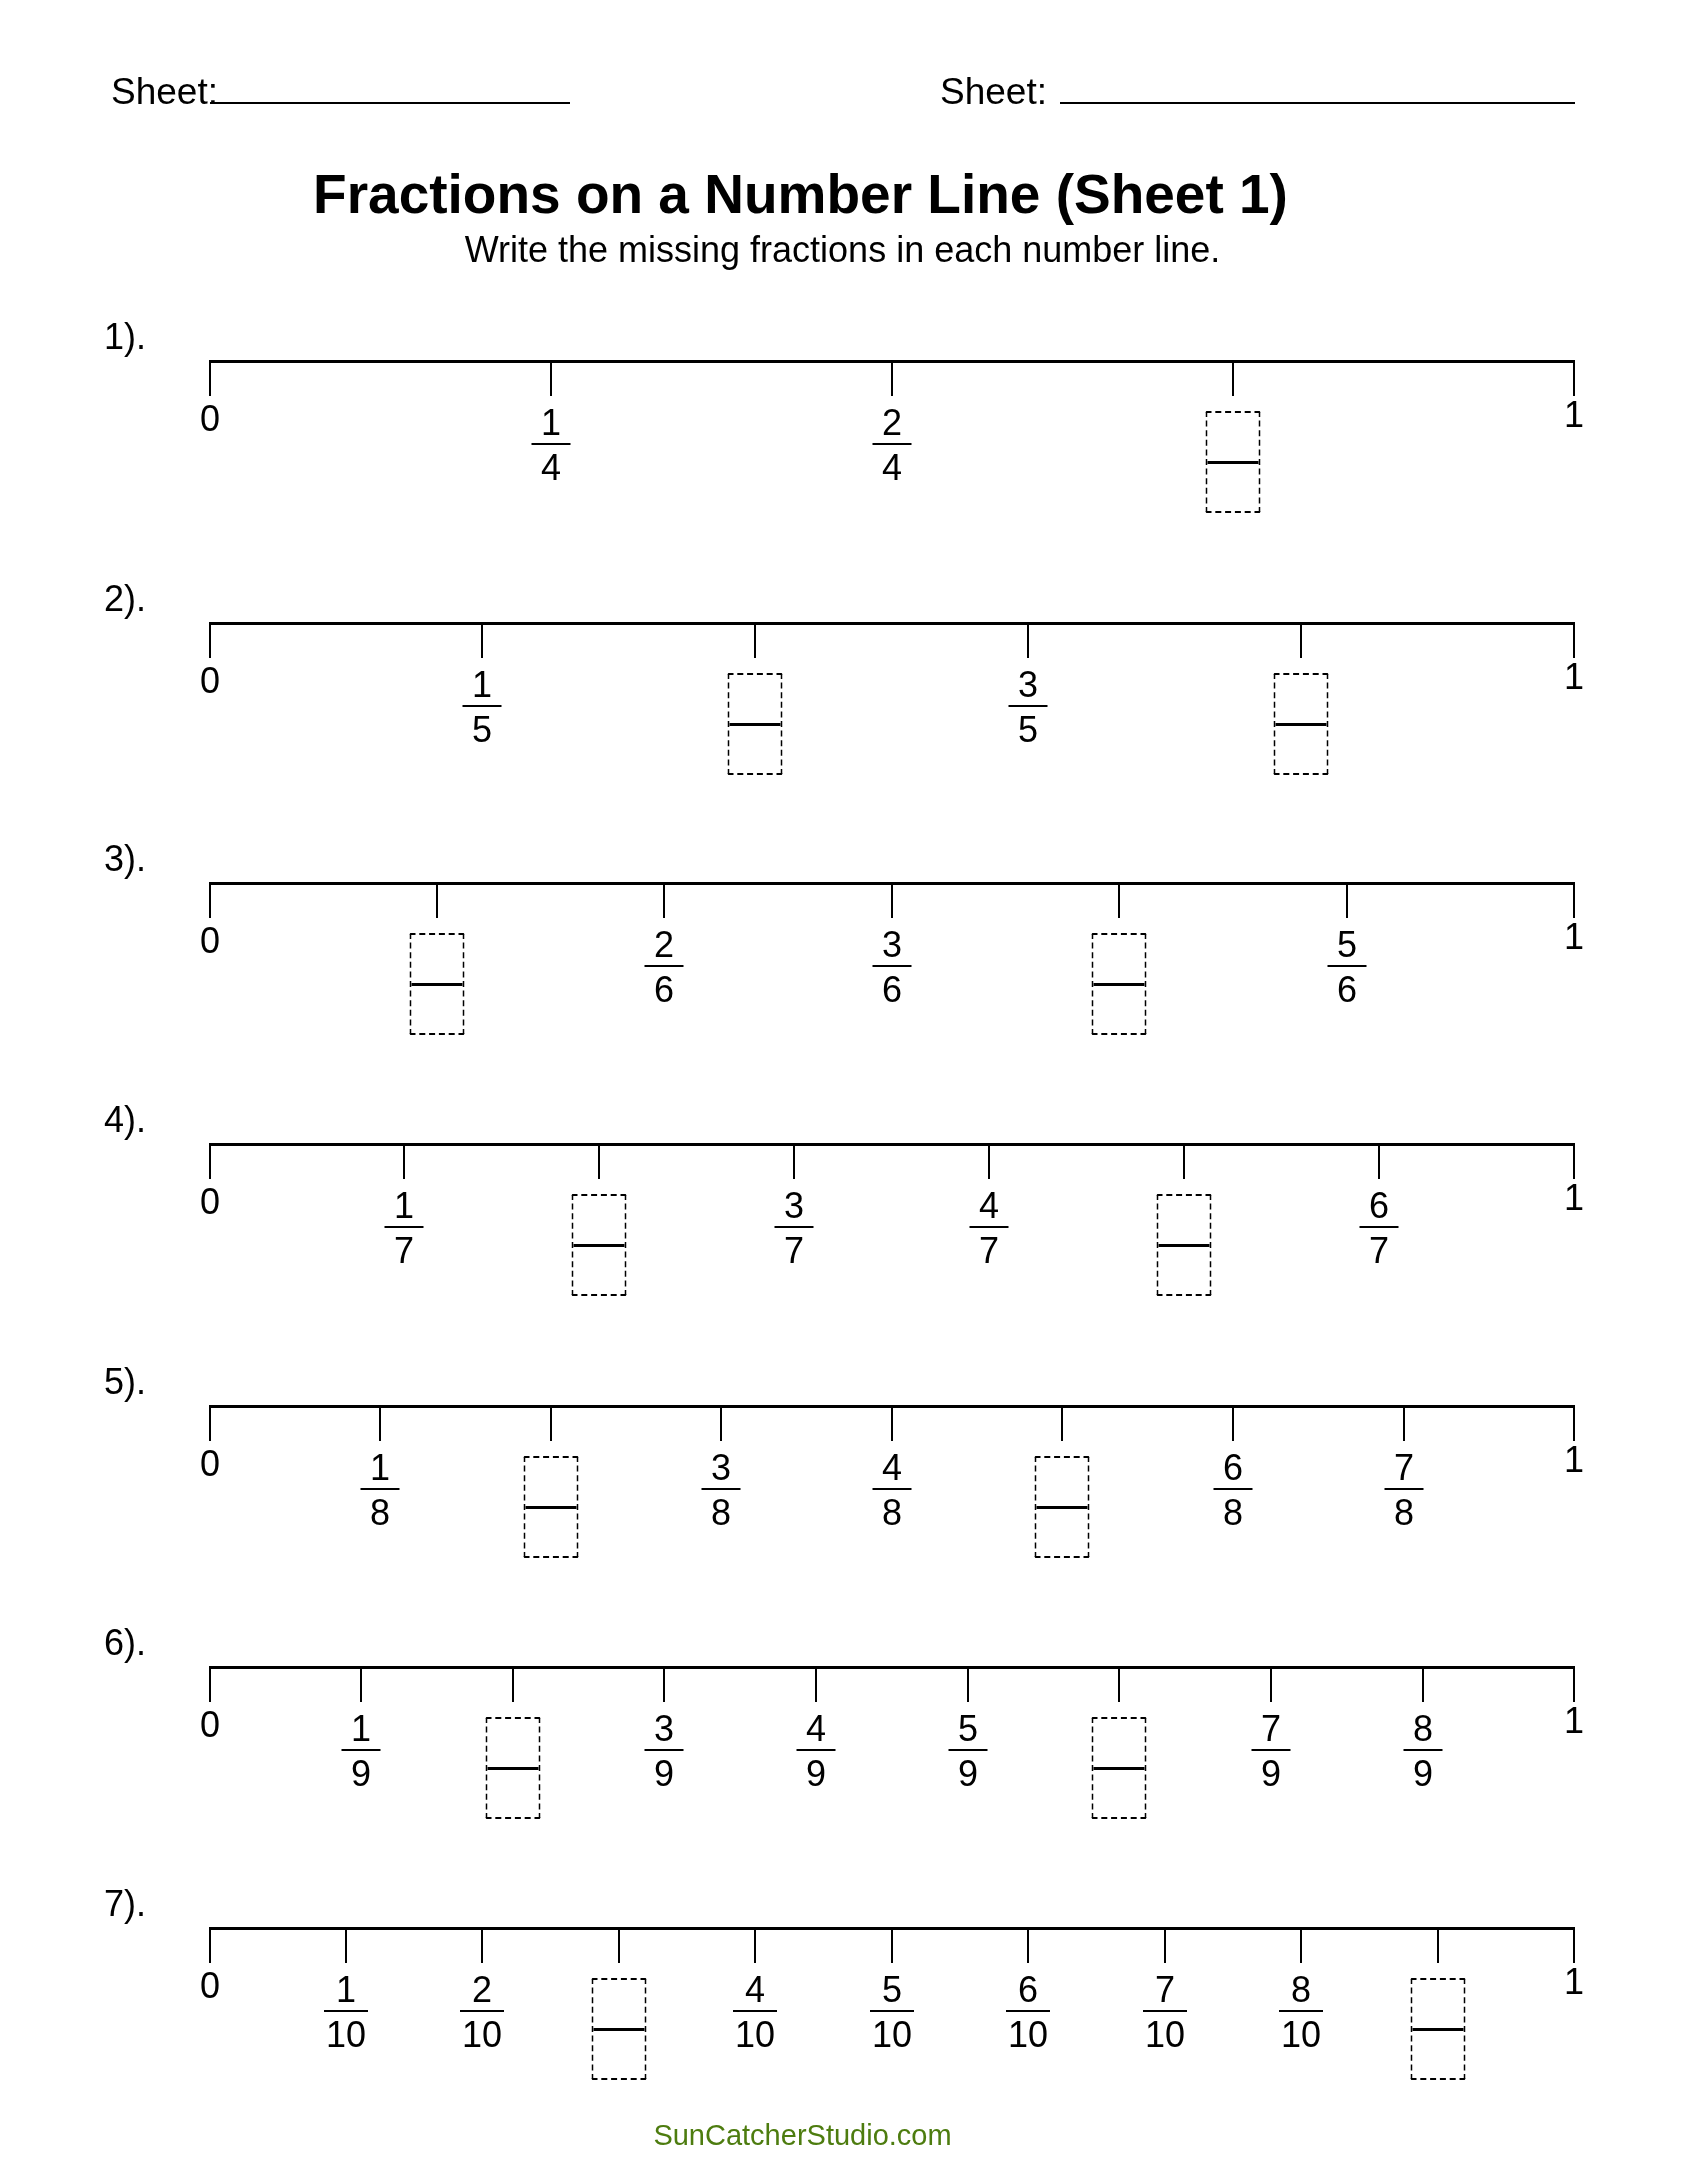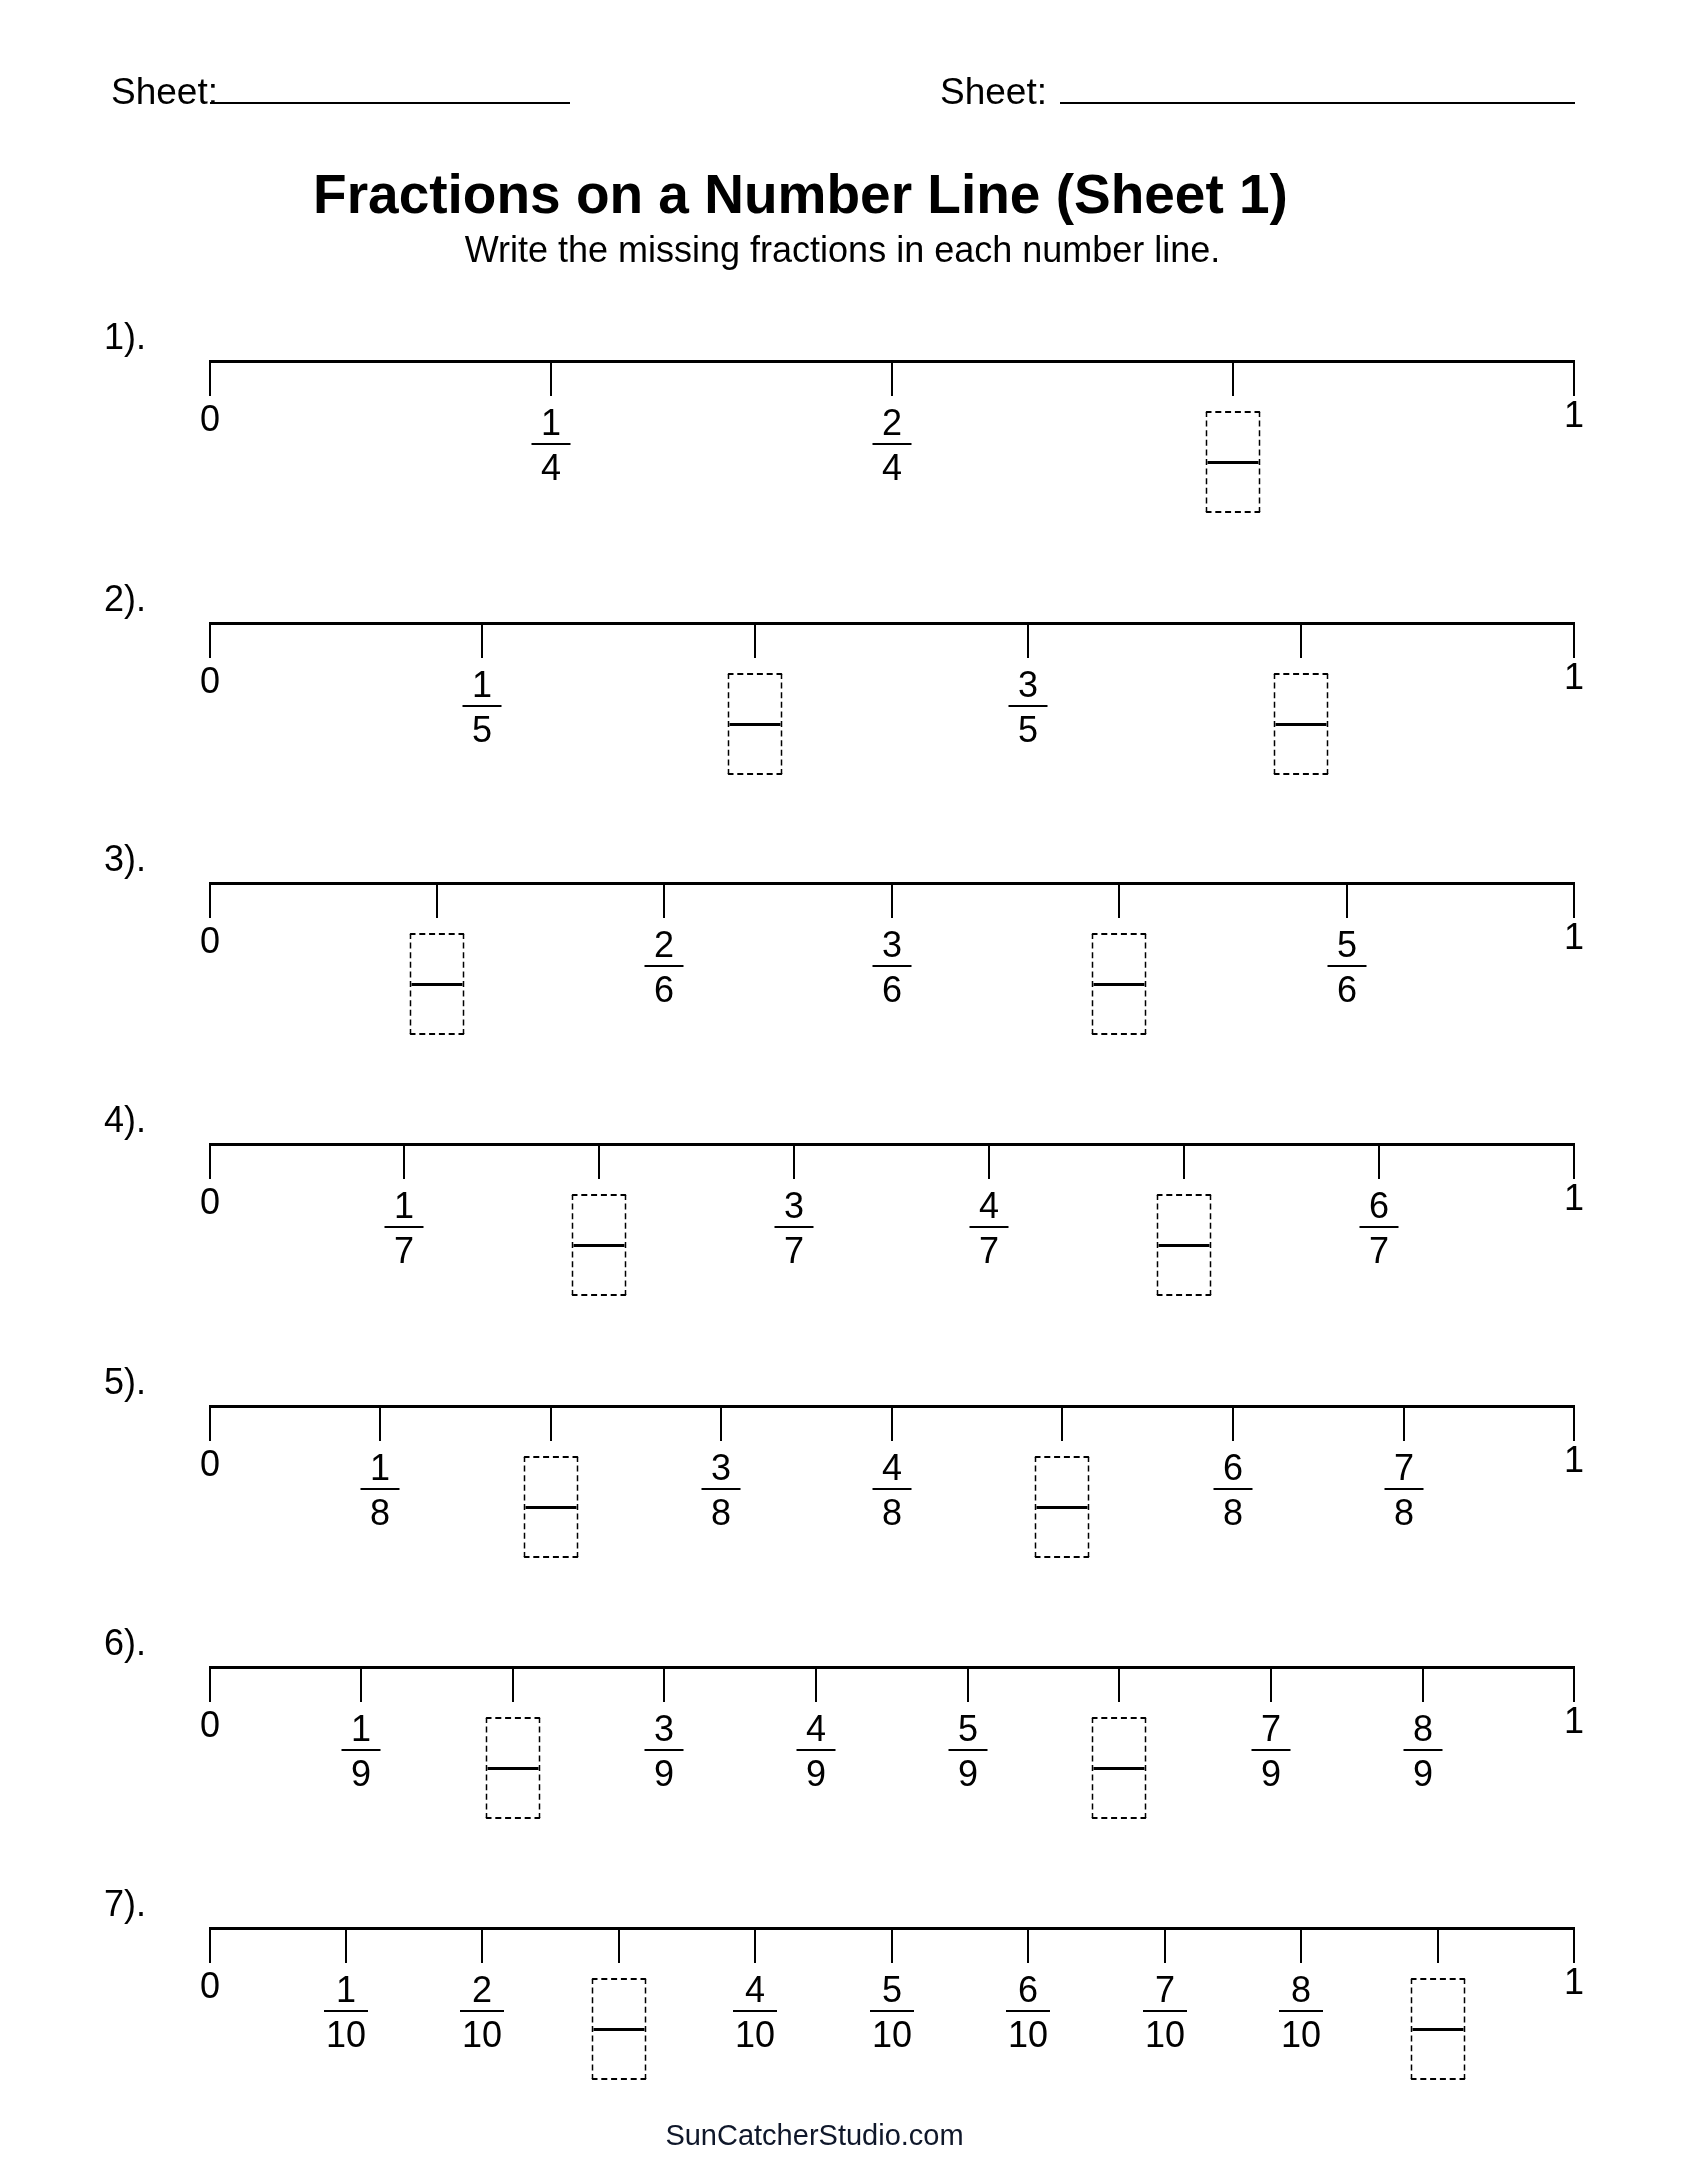--- a/index.html
+++ b/index.html
@@ -16,22 +16,22 @@
   .axis { position: absolute; left: 210px; width: 1365px; top: 0; height: 0; border-top: 3.4px solid #000; }
   .tick { position: absolute; top: 0; width: 2.6px; height: 36px; background: #000; margin-left: -1.3px; }
   .endlabel { position: absolute; font-size: 36px; line-height: 1; transform: translateX(-50%); }
   .frac { position: absolute; top: 44px; transform: translateX(-50%); display: flex; flex-direction: column;
           align-items: center; font-size: 36px; line-height: 37px; }
   .frac .bar { width: 39px; height: 2.6px; background: #000; margin: 1.7px 0 3.4px 0; }
   .frac.wide .bar { width: 44px; }
   .box { position: absolute; top: 51px; width: 55px; height: 102px; transform: translateX(-50%);
          border: 2.6px dashed #000; box-sizing: border-box; border-radius: 1.7px; }
   .box .mid { position: absolute; left: 0; right: 0; top: 48px; height: 2.6px; background: #000; }
-  .footer { position: absolute; left: 12px; width: 1605px; text-align: center; top: 2121px;
-            font-size: 29px; color: #0f172a; line-height: 1; }
+  .footer { position: absolute; left: 0; width: 1605px; text-align: center; top: 2121px;
+            font-size: 29px; color: #4d7c0f; line-height: 1; }
 </style>
 </head>
 <body>
 
 <div class="hdr-label" style="left:111px; top:73px;">Sheet:</div>
 <div class="hdr-line" style="left:210px; top:102px; width:360px;"></div>
 <div class="hdr-label" style="left:940px; top:73px;">Sheet:</div>
 <div class="hdr-line" style="left:1060px; top:102px; width:515px;"></div>
 
 <div class="title">Fractions on a Number Line (Sheet 1)</div>

